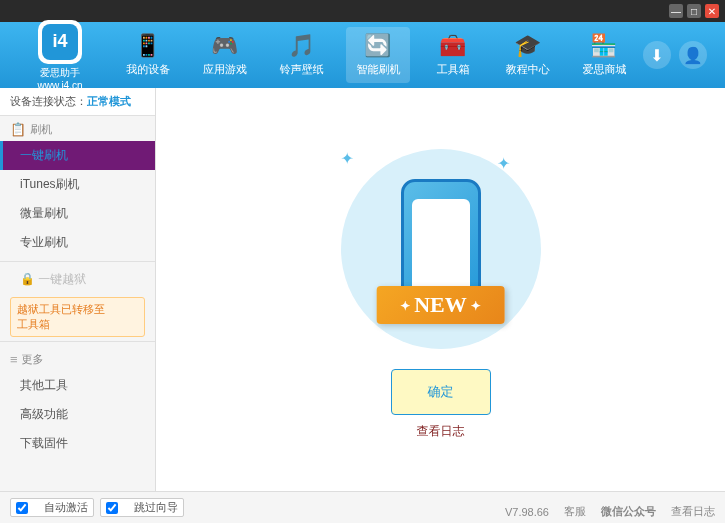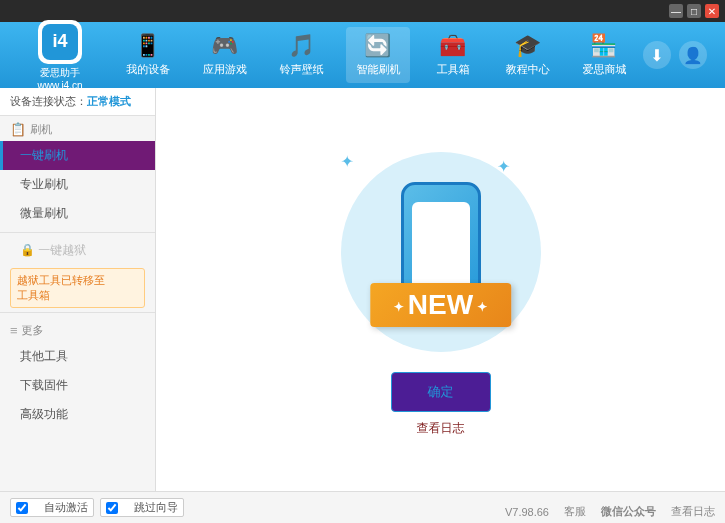--- a/index.html
+++ b/index.html
@@ -184,41 +184,42 @@
     .sparkle-tr { top: 8px; right: 35px; }
     
     .new-ribbon {
       position: absolute;
       z-index: 3;
       bottom: 35px;
       left: 50%;
       transform: translateX(-50%);
       background: linear-gradient(135deg, #f5a623, #e8861a);
       color: #fff;
-      font-size: 28px;
+      font-size: 22px;
       font-weight: bold;
       padding: 6px 20px;
       border-radius: 4px;
       box-shadow: 2px 2px 6px rgba(0,0,0,0.2);
       white-space: nowrap;
+      font-family: Liberation Serif, serif;
     }
     .new-ribbon::before, .new-ribbon::after {
       content: '✦';
       font-size: 12px;
       vertical-align: middle;
       margin: 0 4px;
     }
     
     .success-text {
       font-size: 18px; color: #333;
       margin-bottom: 18px; font-weight: 500;
     }
     .confirm-btn {
-      width: 100px; height: 40px;
-      background: #4c1d95;
+      width: 100px; height: 46px;
+      background: #fef9c3;
       border: 1px solid #2196d8;
       border-radius: 4px;
       color: #2196d8;
       font-size: 13px;
       cursor: pointer;
       display: flex; align-items: center; justify-content: center;
       margin-bottom: 8px;
     }
     .review-link {
       font-size: 12px; color: #7f1d1d; cursor: pointer;
@@ -290,35 +291,36 @@
 
   <div class="sidebar">
     <div class="device-status">
       <span>设备连接状态：</span><span class="status-ok">正常模式</span>
     </div>
     <div class="sidebar-section-title">
       <span class="sidebar-section-icon">📋</span>
       <span>刷机</span>
     </div>
     <div class="sidebar-item active">一键刷机</div>
+    <div class="sidebar-item">iTunes刷机</div>
+    <div class="sidebar-item">微量刷机</div>
     <div class="sidebar-item">专业刷机</div>
-    <div class="sidebar-item">微量刷机</div>
     <div class="sidebar-divider"></div>
     <div class="sidebar-grayed">🔒 <span>一键越狱</span></div>
     <div class="sidebar-warning-box">
       <span>越狱工具已转移至<br>工具箱</span>
     </div>
     <div class="sidebar-divider"></div>
     <div class="sidebar-more-title">
       <span class="sidebar-section-icon">≡</span>
       <span>更多</span>
     </div>
     <div class="sidebar-item">其他工具</div>
+    <div class="sidebar-item">高级功能</div>
     <div class="sidebar-item">下载固件</div>
-    <div class="sidebar-item">高级功能</div>
   </div>
 
   <div class="content">
     <div class="success-illustration">
       <div class="circle-bg"></div>
 
       <span class="phone-sparkle sparkle-tl">✦</span>
       <span class="phone-sparkle sparkle-tr" style="top:15px;right:40px;">✦</span>
       <div class="phone-illustration">
         <div class="phone-body">

